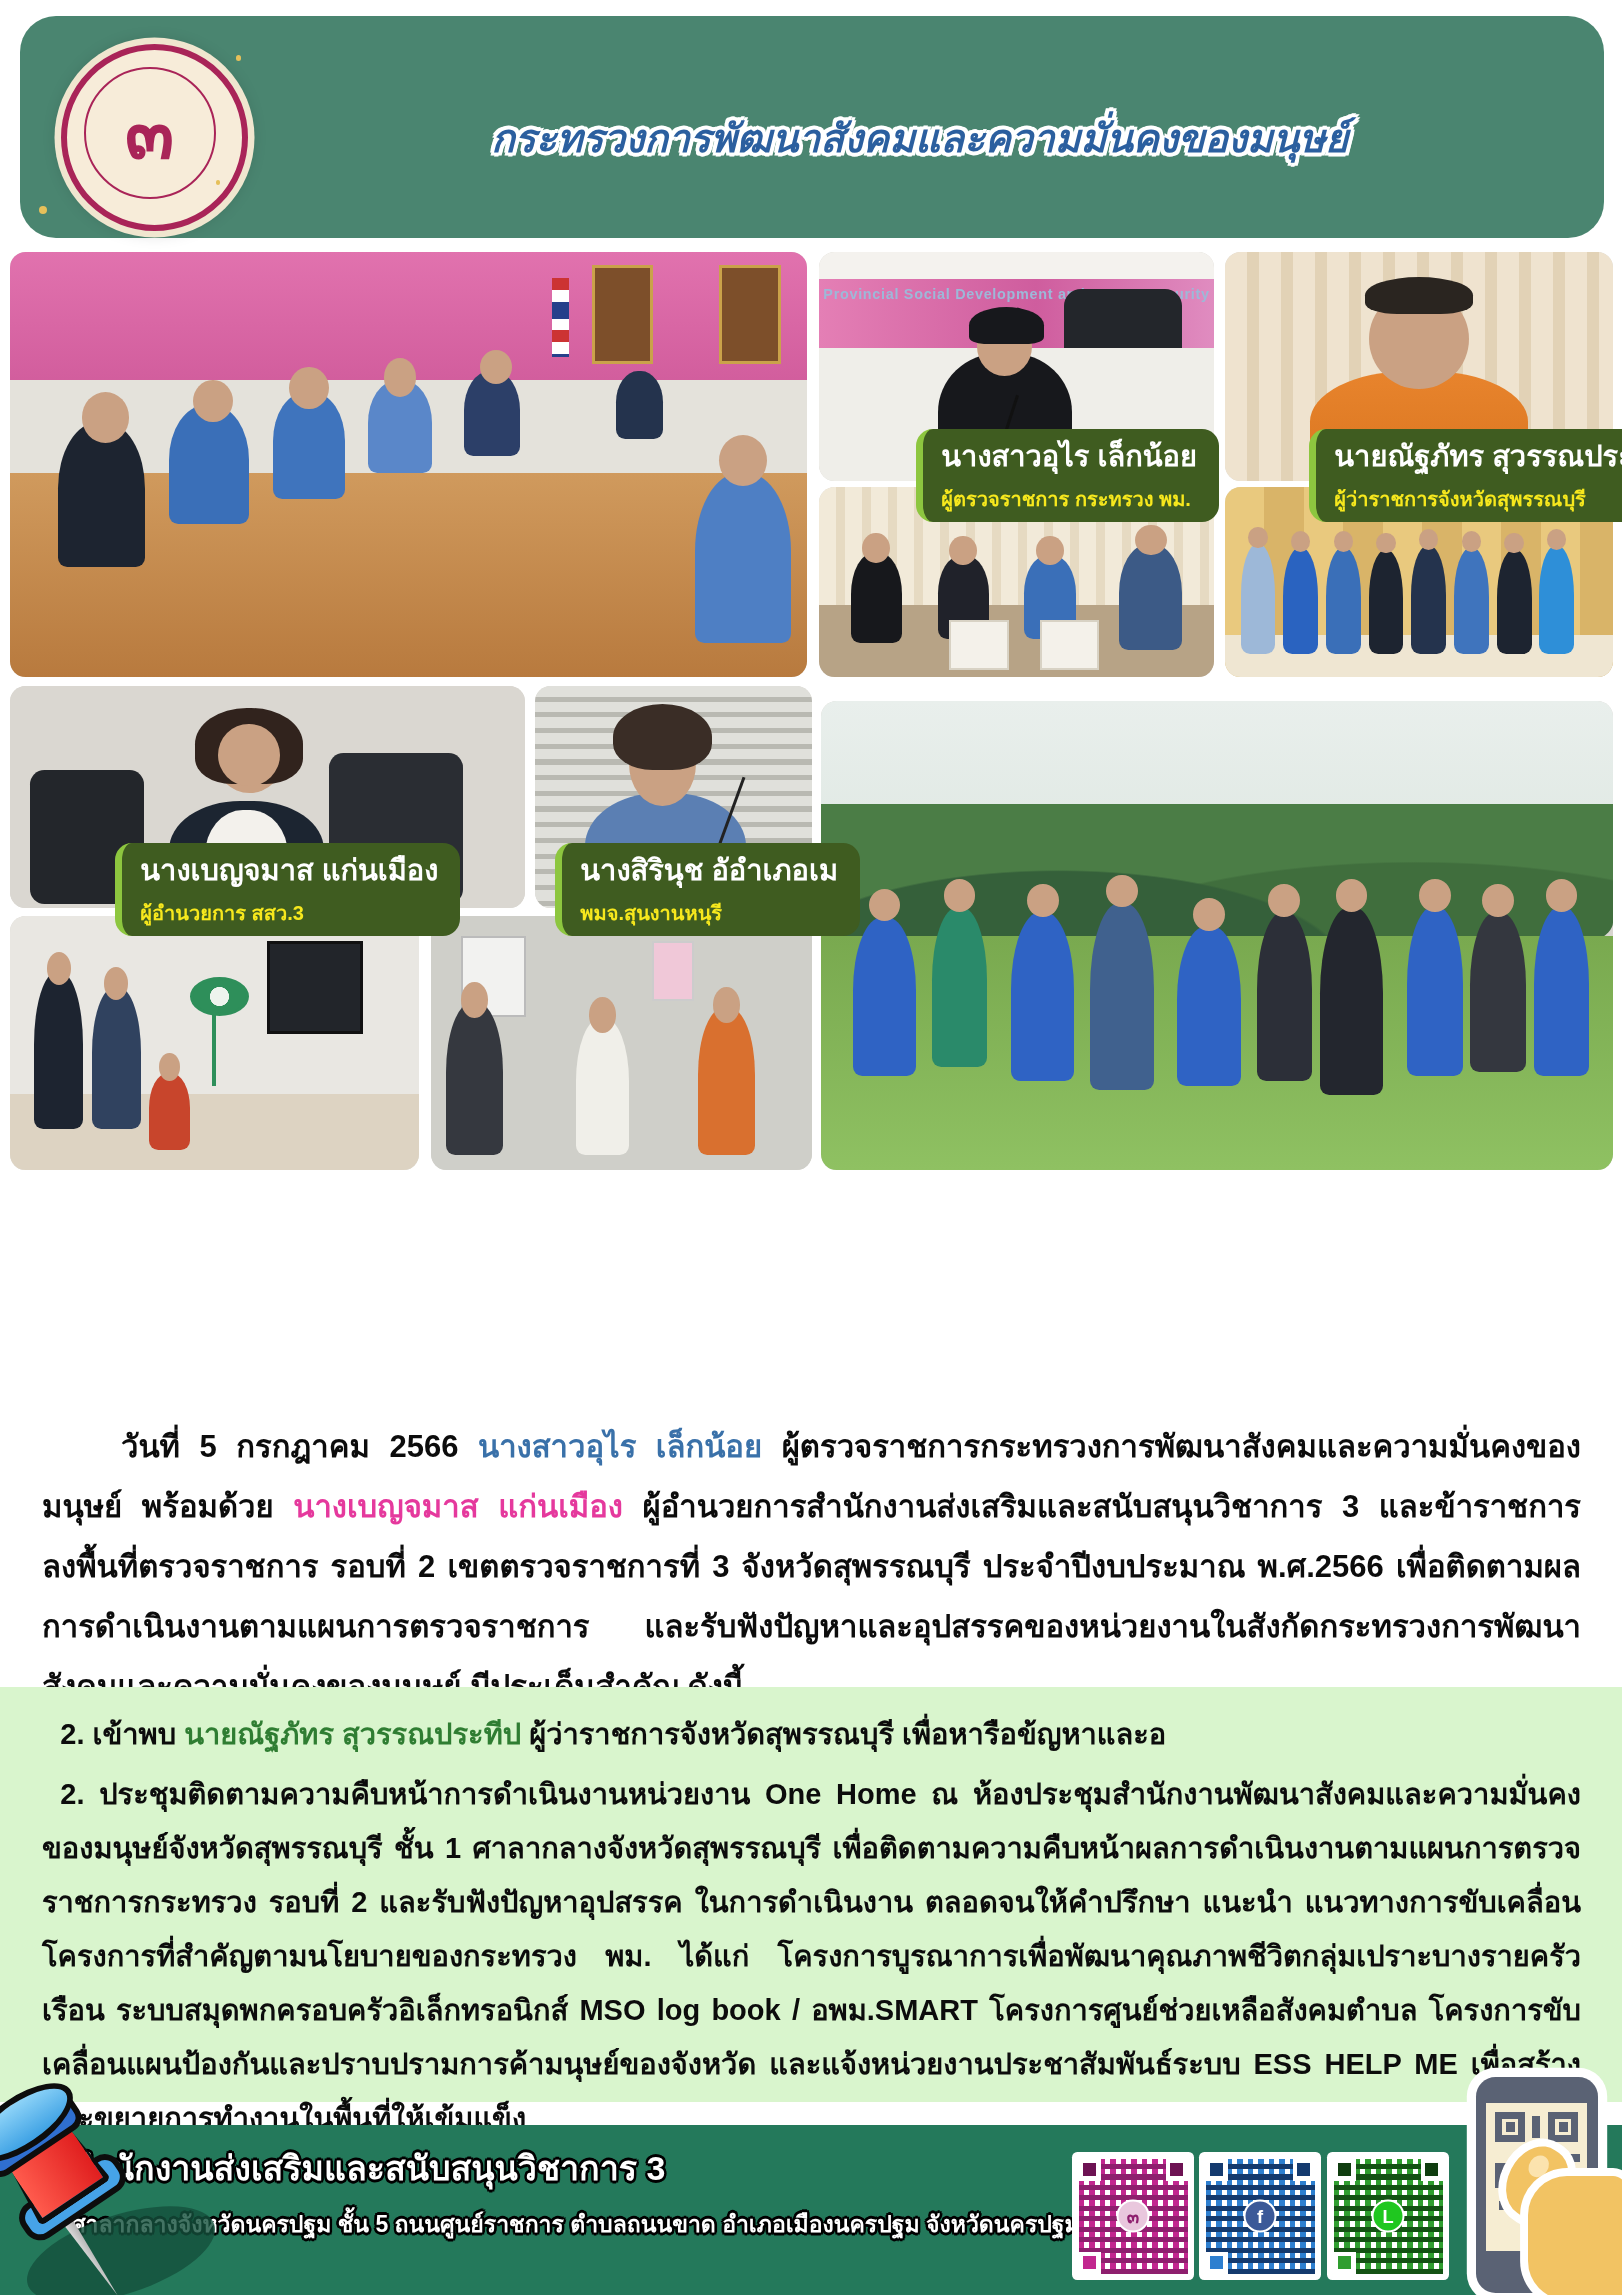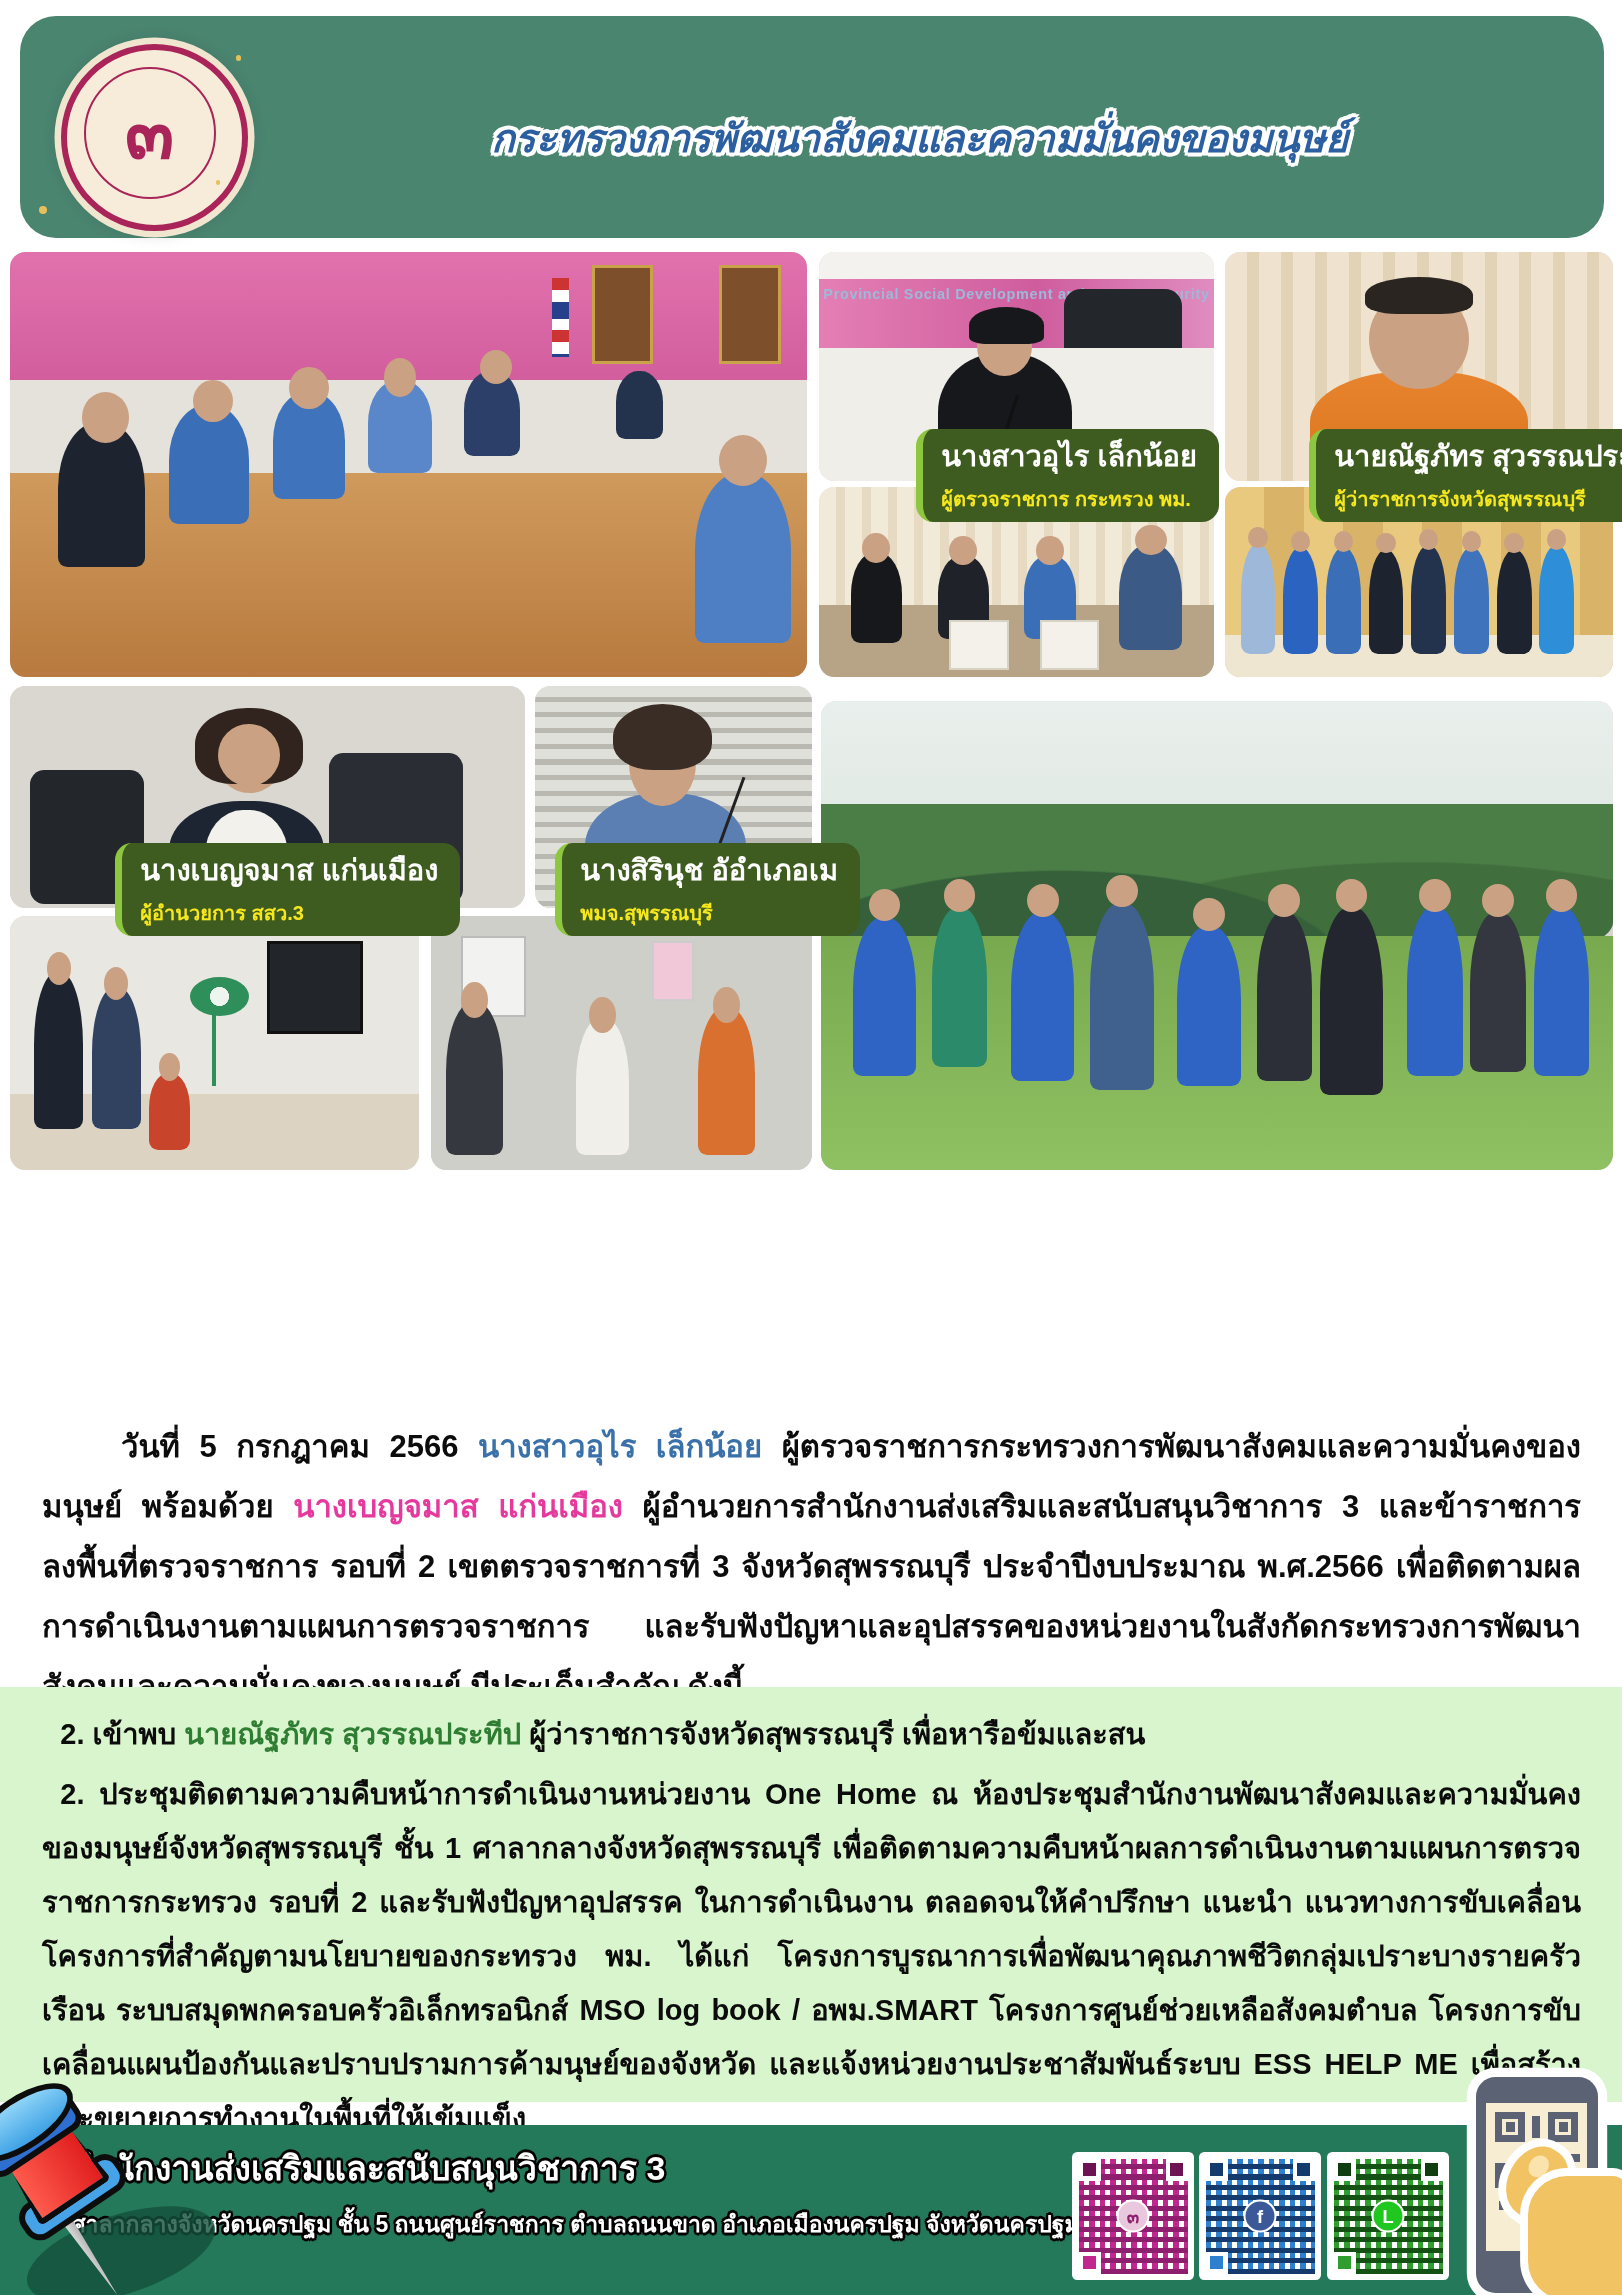--- a/index.html
+++ b/index.html
@@ -232,21 +232,21 @@
     <div class="layer" style="left:70%;top:40%;width:3.3px;height:79px;background:#222;transform:rotate(20deg);"></div>
   </div>
 
   <div class="caption" style="left:115px;top:843px;">
     <div class="cap-name">นางเบญจมาส แก่นเมือง</div>
     <div class="cap-role">ผู้อำนวยการ สสว.3</div>
   </div>
 
   <div class="caption" style="left:555px;top:843px;">
     <div class="cap-name">นางสิรินุช อัอำเภอเม</div>
-    <div class="cap-role">พมจ.สุพรรณบุรี</div>
+    <div class="cap-role">พมจ.สุนงานหนุรี</div>
   </div>
 
   <div class="photo" style="left:821px;top:701px;width:792px;height:469px;">
     <div class="layer" style="left:0;top:0;width:100%;height:34%;background:linear-gradient(180deg,#e9efec,#dfe8e3);"></div>
     <div class="layer" style="left:0;top:22%;width:100%;height:36%;background:radial-gradient(60% 100% at 30% 100%,#35603a 0 60%,transparent 61%),radial-gradient(70% 100% at 75% 100%,#406e3d 0 65%,transparent 66%),#4b7d46;border-radius:0 0 30% 30%;"></div>
     <div class="layer" style="left:0;top:50%;width:100%;height:50%;background:linear-gradient(180deg,#79a94f,#8fc162);"></div>
     <span class="pp" style="left:4%;top:46%;width:8%;height:34%;background:#2f63c4;"></span>
     <span class="pp" style="left:14%;top:44%;width:7%;height:34%;background:#2a8a6a;"></span>
     <span class="pp" style="left:24%;top:45%;width:8%;height:36%;background:#2f63c4;"></span>
     <span class="pp" style="left:34%;top:43%;width:8%;height:40%;background:#40618e;"></span>
@@ -291,21 +291,21 @@
     <span class="pp" style="left:38%;top:40%;width:14%;height:54%;background:#f0efe9;"></span>
     <span class="head" style="left:41.5%;top:32%;width:7%;height:14%;"></span>
     <span class="pp" style="left:70%;top:36%;width:15%;height:58%;background:#d9702f;"></span>
     <span class="head" style="left:74%;top:28%;width:7%;height:14%;"></span>
   </div>
 
 
   <p class="para"><span>วันที่  5  กรกฎาคม 2566 </span><span class="name-blue">นางสาวอุไร เล็กน้อย</span><span> ผู้ตรวจราชการกระทรวงการพัฒนาสังคมและความมั่นคงของมนุษย์ พร้อมด้วย </span><span class="name-pink">นางเบญจมาส แก่นเมือง</span><span> ผู้อำนวยการสำนักงานส่งเสริมและสนับสนุนวิชาการ 3 และข้าราชการ ลงพื้นที่ตรวจราชการ รอบที่ 2  เขตตรวจราชการที่ 3  จังหวัดสุพรรณบุรี ประจำปีงบประมาณ พ.ศ.2566 เพื่อติดตามผลการดำเนินงานตามแผนการตรวจราชการ และรับฟังปัญหาและอุปสรรคของหน่วยงานในสังกัดกระทรวงการพัฒนาสังคมและความมั่นคงของมนุษย์ มีประเด็นสำคัญ ดังนี้</span></p>
 
   <div class="list-box">
-    <p class="list-item"><span>2. เข้าพบ </span><span class="name-green">นายณัฐภัทร สุวรรณประทีป</span><span> ผู้ว่าราชการจังหวัดสุพรรณบุรี เพื่อหารือข้มและสน</span></p>
+    <p class="list-item"><span>2. เข้าพบ </span><span class="name-green">นายณัฐภัทร สุวรรณประทีป</span><span> ผู้ว่าราชการจังหวัดสุพรรณบุรี เพื่อหารือข้ญหาและอ</span></p>
     <p class="list-item">2. ประชุมติดตามความคืบหน้าการดำเนินงานหน่วยงาน One Home ณ ห้องประชุมสำนักงานพัฒนาสังคมและความมั่นคงของมนุษย์จังหวัดสุพรรณบุรี ชั้น 1 ศาลากลางจังหวัดสุพรรณบุรี เพื่อติดตามความคืบหน้าผลการดำเนินงานตามแผนการตรวจราชการกระทรวง รอบที่ 2 และรับฟังปัญหาอุปสรรค ในการดำเนินงาน ตลอดจนให้คำปรึกษา แนะนำ แนวทางการขับเคลื่อนโครงการที่สำคัญตามนโยบายของกระทรวง พม. ได้แก่  โครงการบูรณาการเพื่อพัฒนาคุณภาพชีวิตกลุ่มเปราะบางรายครัวเรือน ระบบสมุดพกครอบครัวอิเล็กทรอนิกส์ MSO log book / อพม.SMART โครงการศูนย์ช่วยเหลือสังคมตำบล โครงการขับเคลื่อนแผนป้องกันและปราบปรามการค้ามนุษย์ของจังหวัด และแจ้งหน่วยงานประชาสัมพันธ์ระบบ ESS HELP ME เพื่อสร้างและขยายการทำงานในพื้นที่ให้เข้มแข็ง</p>
     <p class="list-item"><span>3. ลงพื้นที่ตรวจติดตามความคืบหน้าการดำเนินงาน </span><span class="paren-italic">(สนง.พมจ. / บพด. / บพด. / นิคมสร้างตนเองกระเสียว)</span></p>
   </div>
 
   <div class="footer">
     <div class="f-text">
       <div class="f-title">สำนักงานส่งเสริมและสนับสนุนวิชาการ 3</div>
       <div class="f-line">ศาลากลางจังหวัดนครปฐม ชั้น 5 ถนนศูนย์ราชการ ตำบลถนนขาด อำเภอเมืองนครปฐม จังหวัดนครปฐม 73000</div>
     </div>
   </div>

